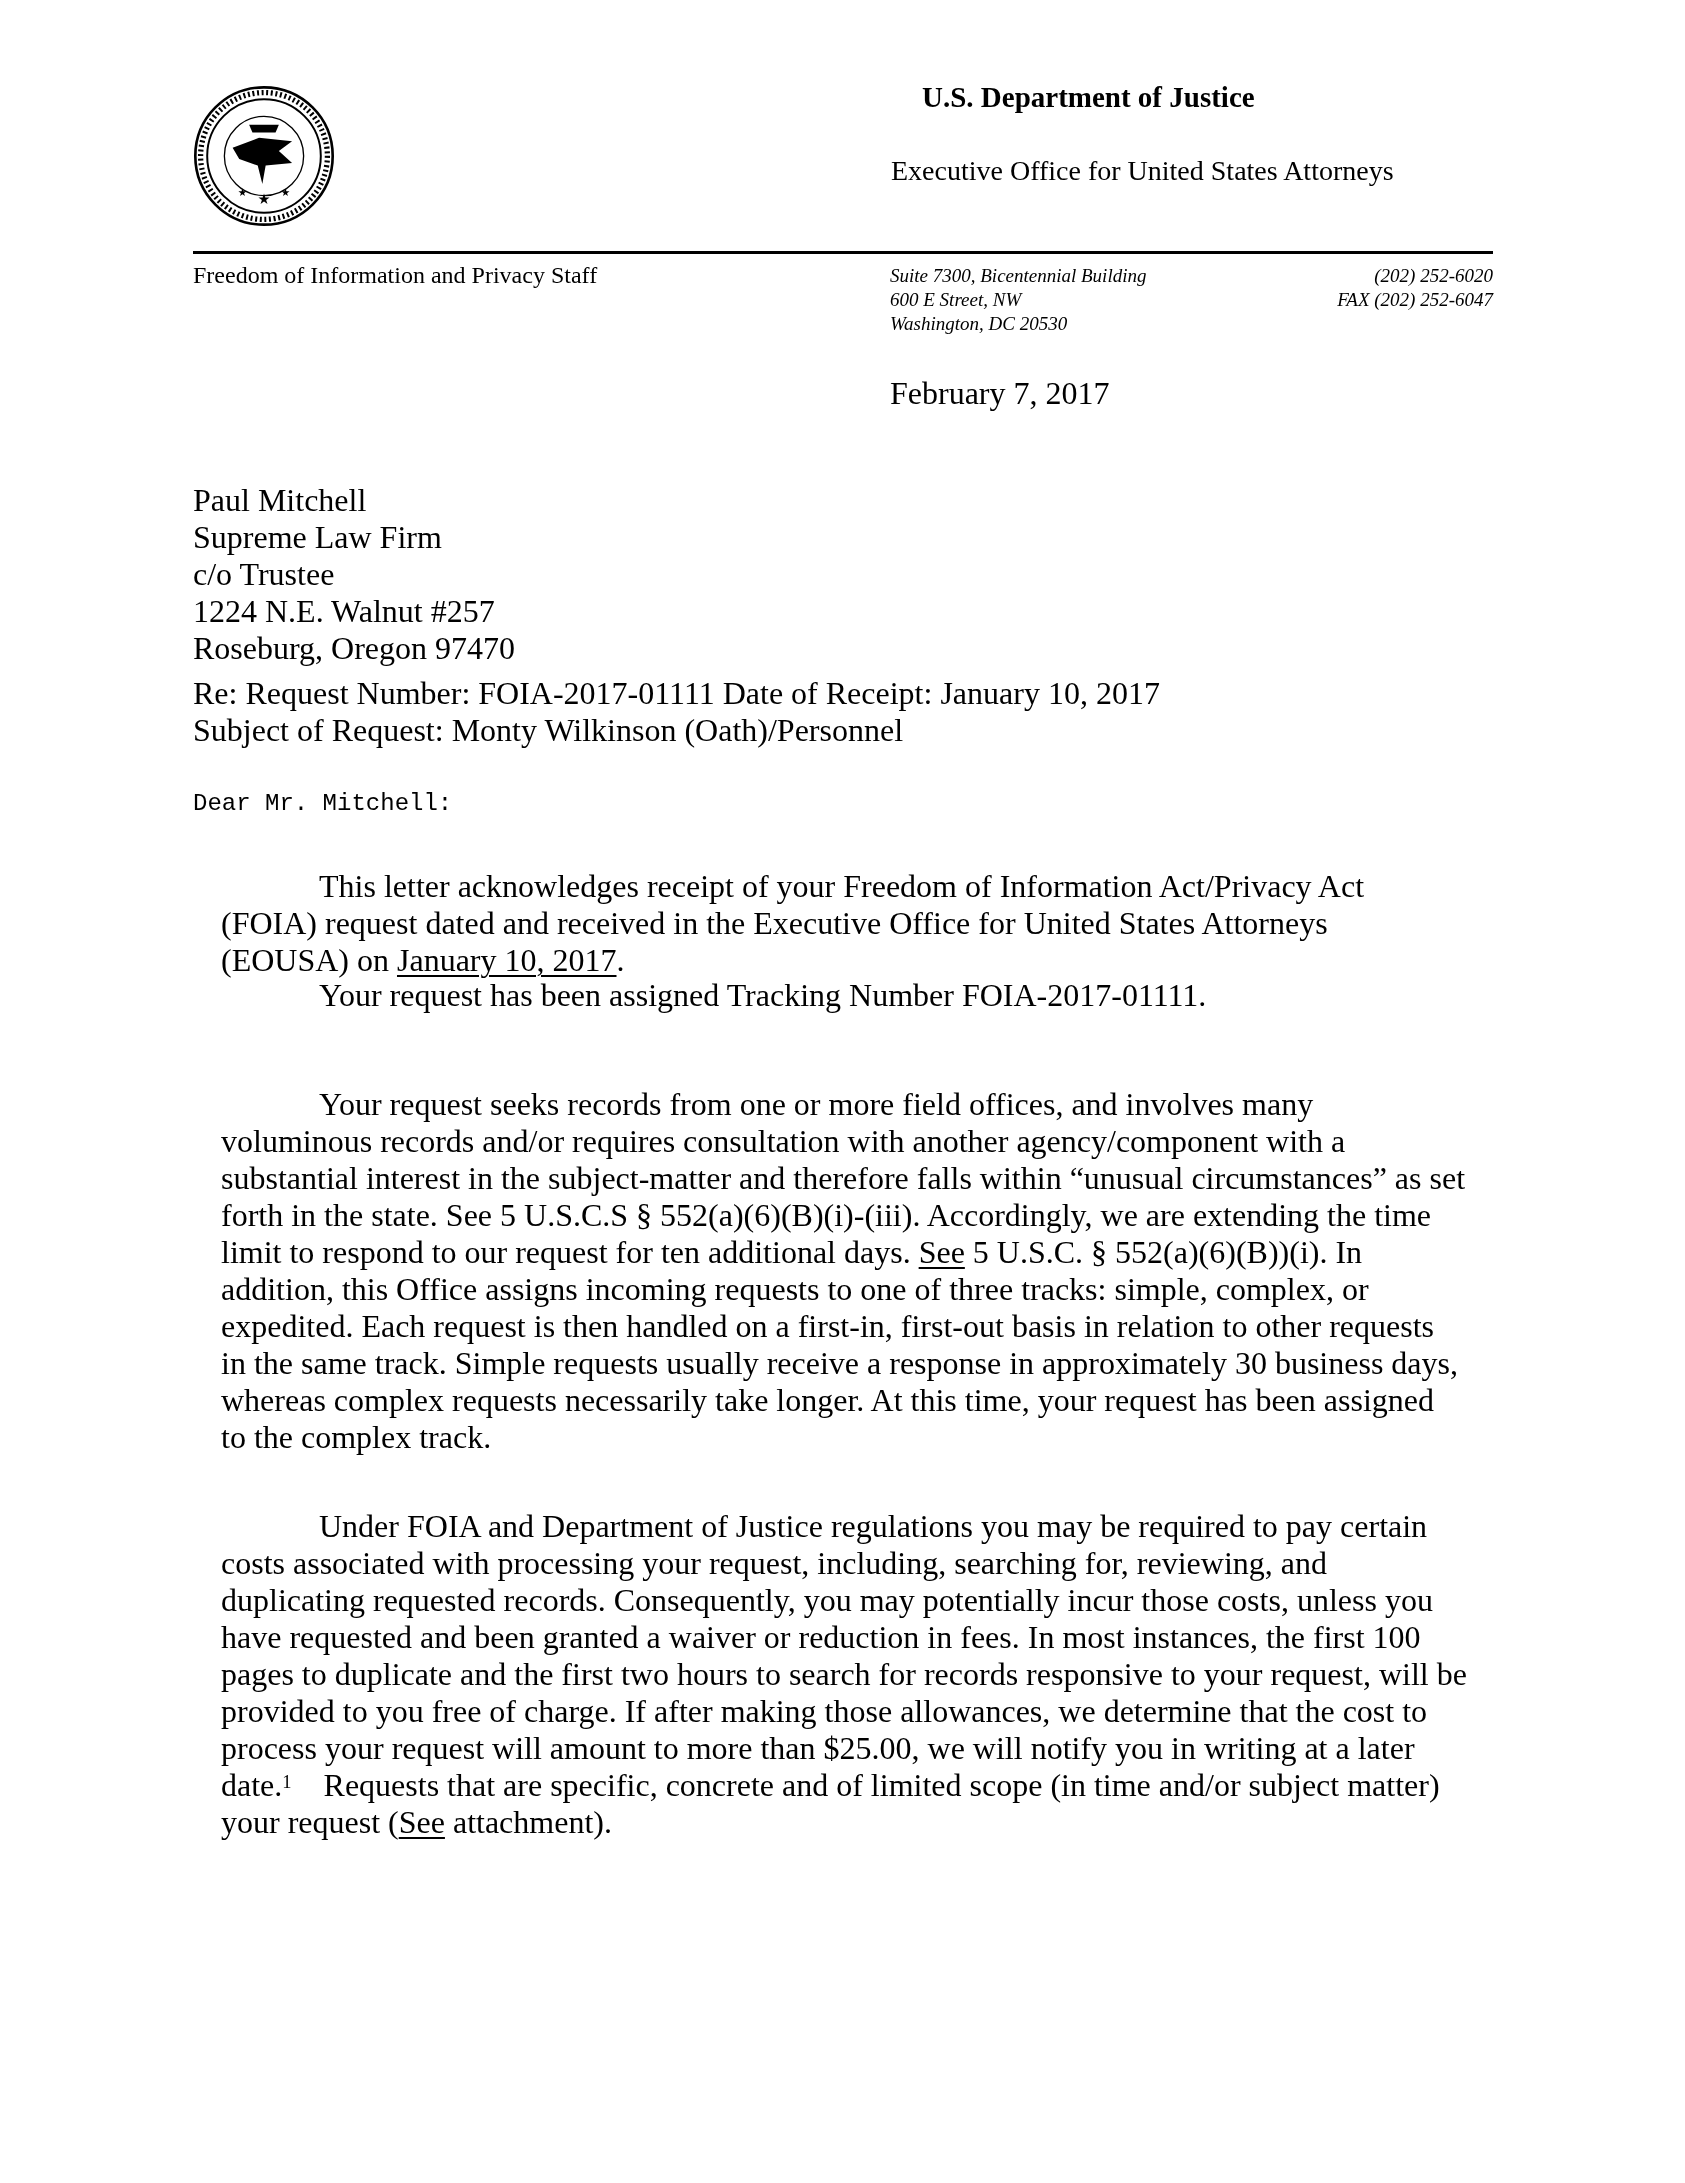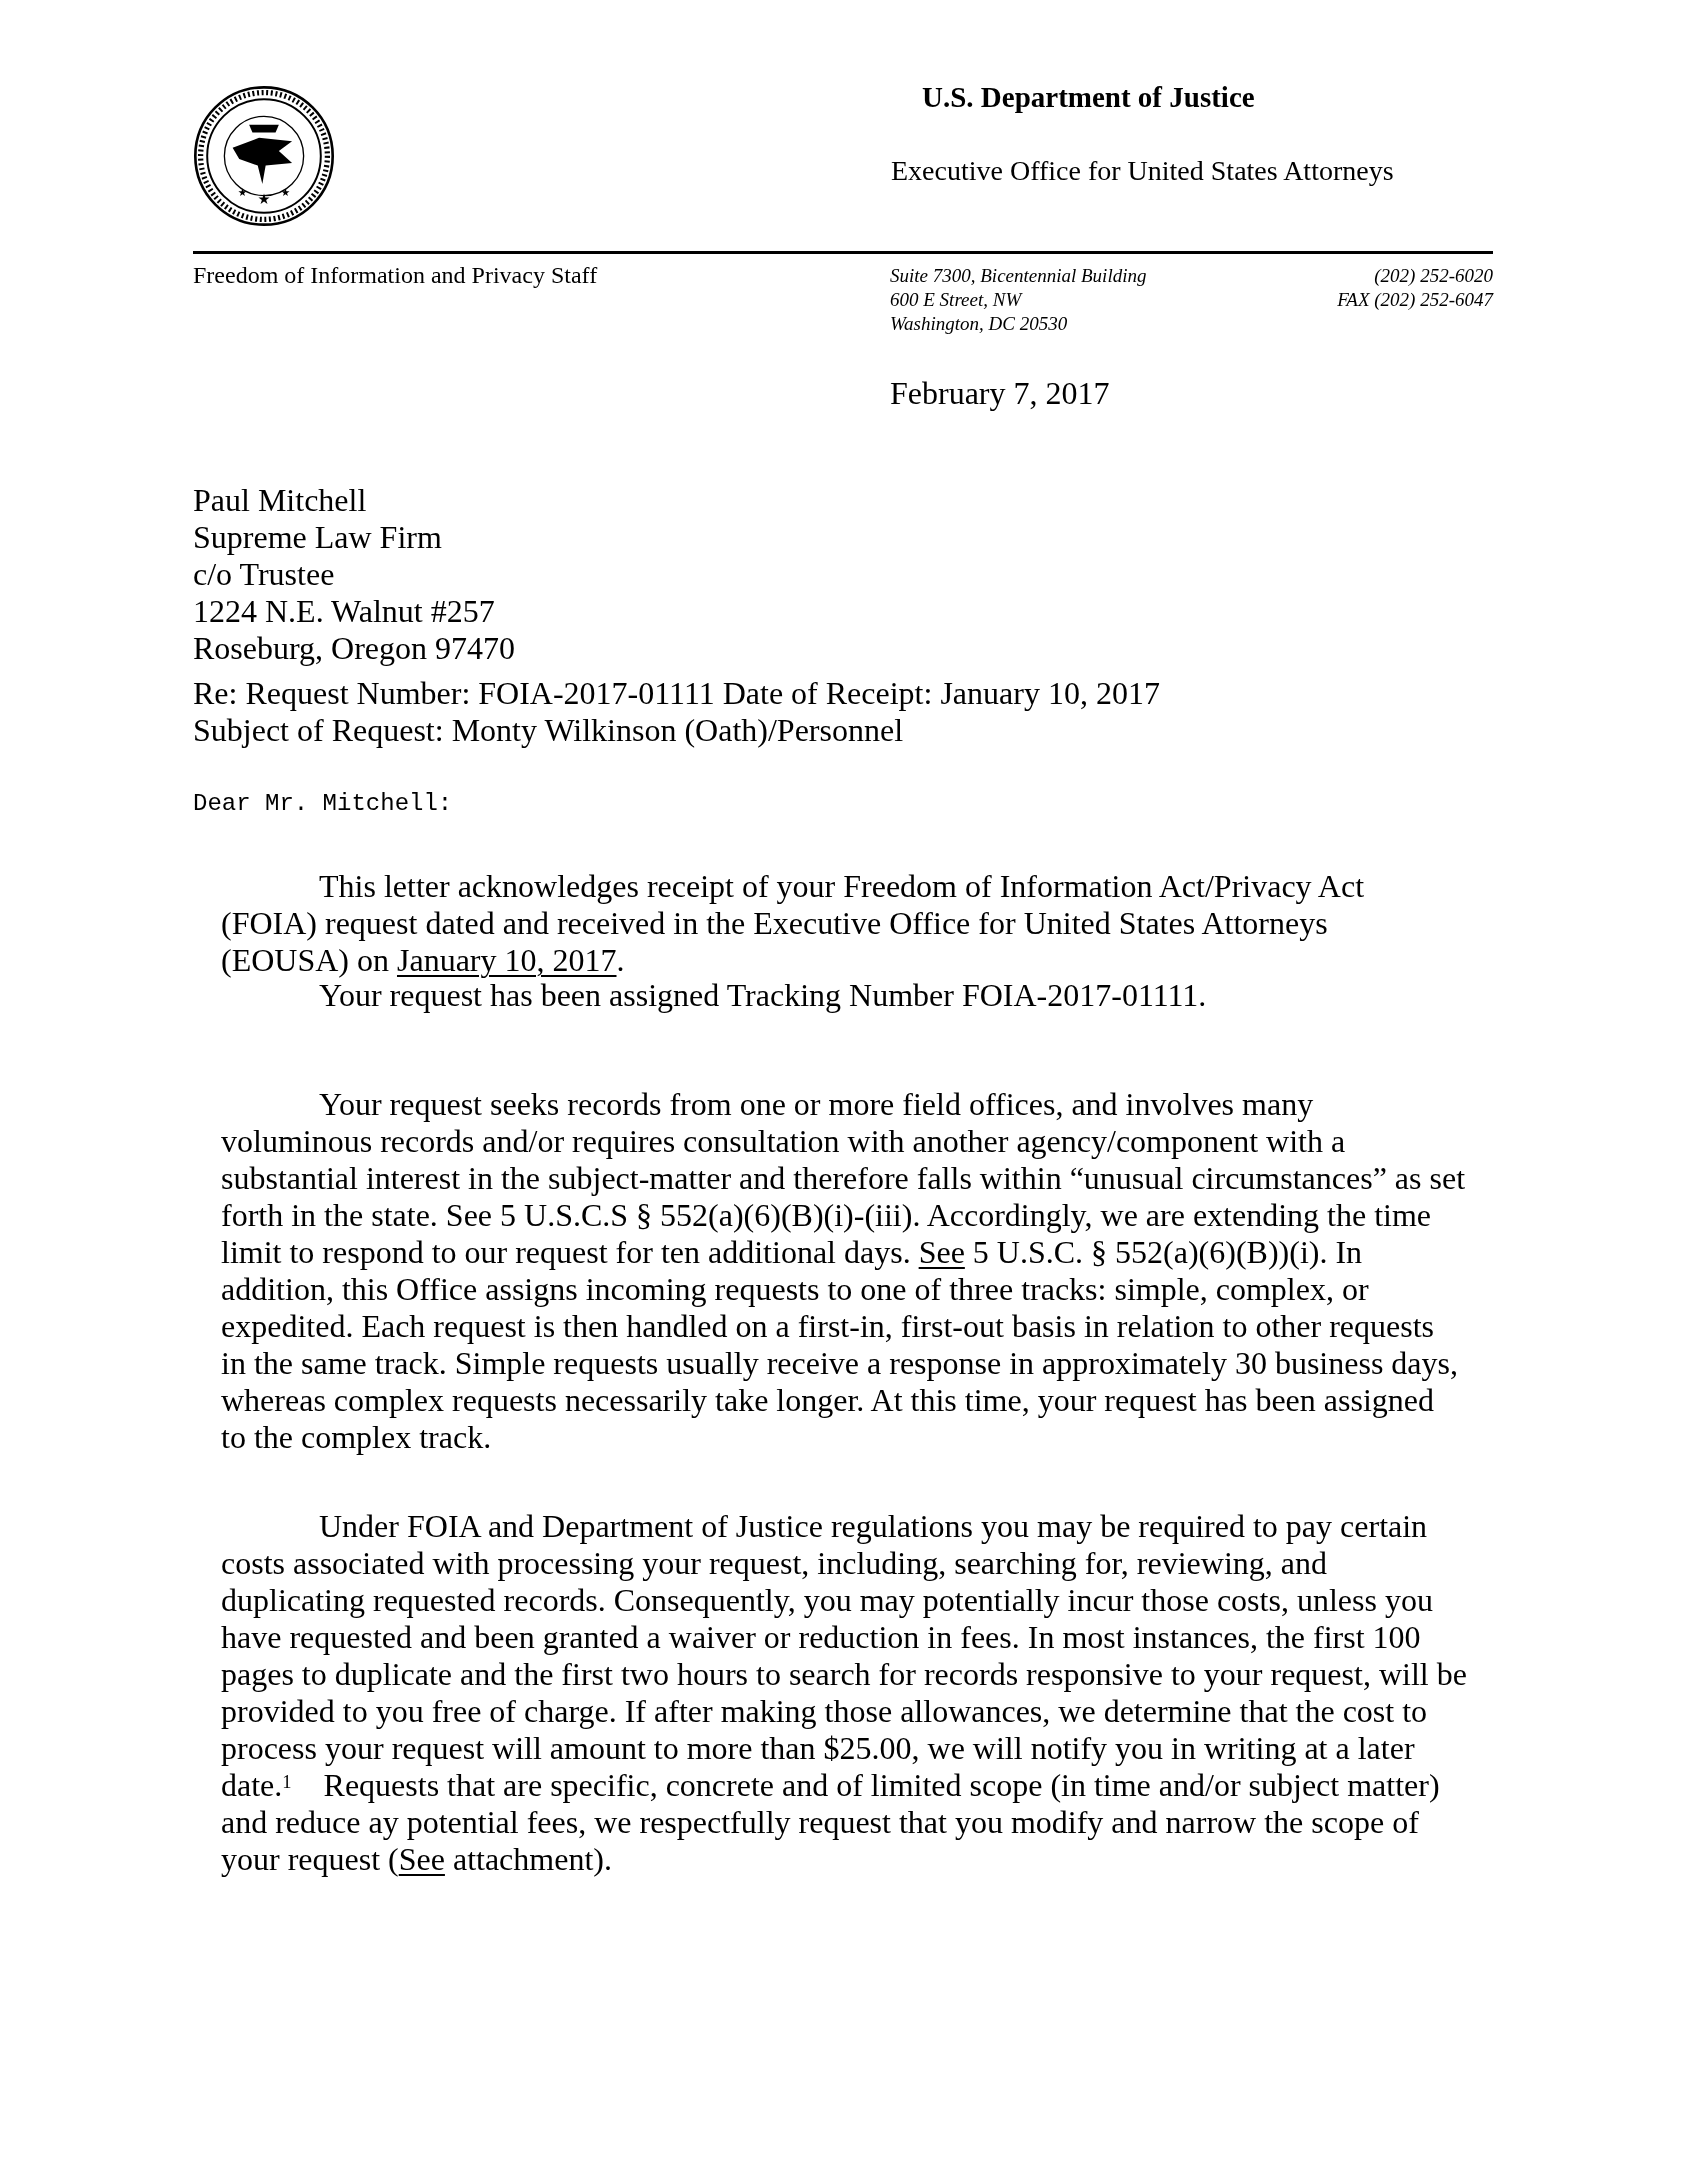--- a/index.html
+++ b/index.html
@@ -106,16 +106,15 @@
 
 <div class="abs para p4" style="top:1508px;">
   <span class="line indent">Under FOIA and Department of Justice regulations you may be required to pay certain</span>
   <span class="line">costs associated with processing your request, including, searching for, reviewing, and</span>
   <span class="line">duplicating requested records.  Consequently, you may potentially incur those costs, unless you</span>
   <span class="line">have requested and been granted a waiver or reduction in fees.  In most instances, the first 100</span>
   <span class="line">pages to duplicate and the first two hours to search for records responsive to your request, will be</span>
   <span class="line">provided to you free of charge.  If after making those allowances, we determine that the cost to</span>
   <span class="line">process your request will amount to more than $25.00, we will notify you in writing at a later</span>
   <span class="line" style="white-space:pre;"><span>date.</span><sup>1</sup><span>    Requests that are specific, concrete and of limited scope (in time and/or subject matter)</span></span>
-  <span class="line">and reduce ay potential fees, we respectfully request that you modify and narrow the scope of</span>
   <span class="line"><span>your request (</span><span class="u">See</span><span> attachment).</span></span>
 </div>
 
 
 </body></html>

